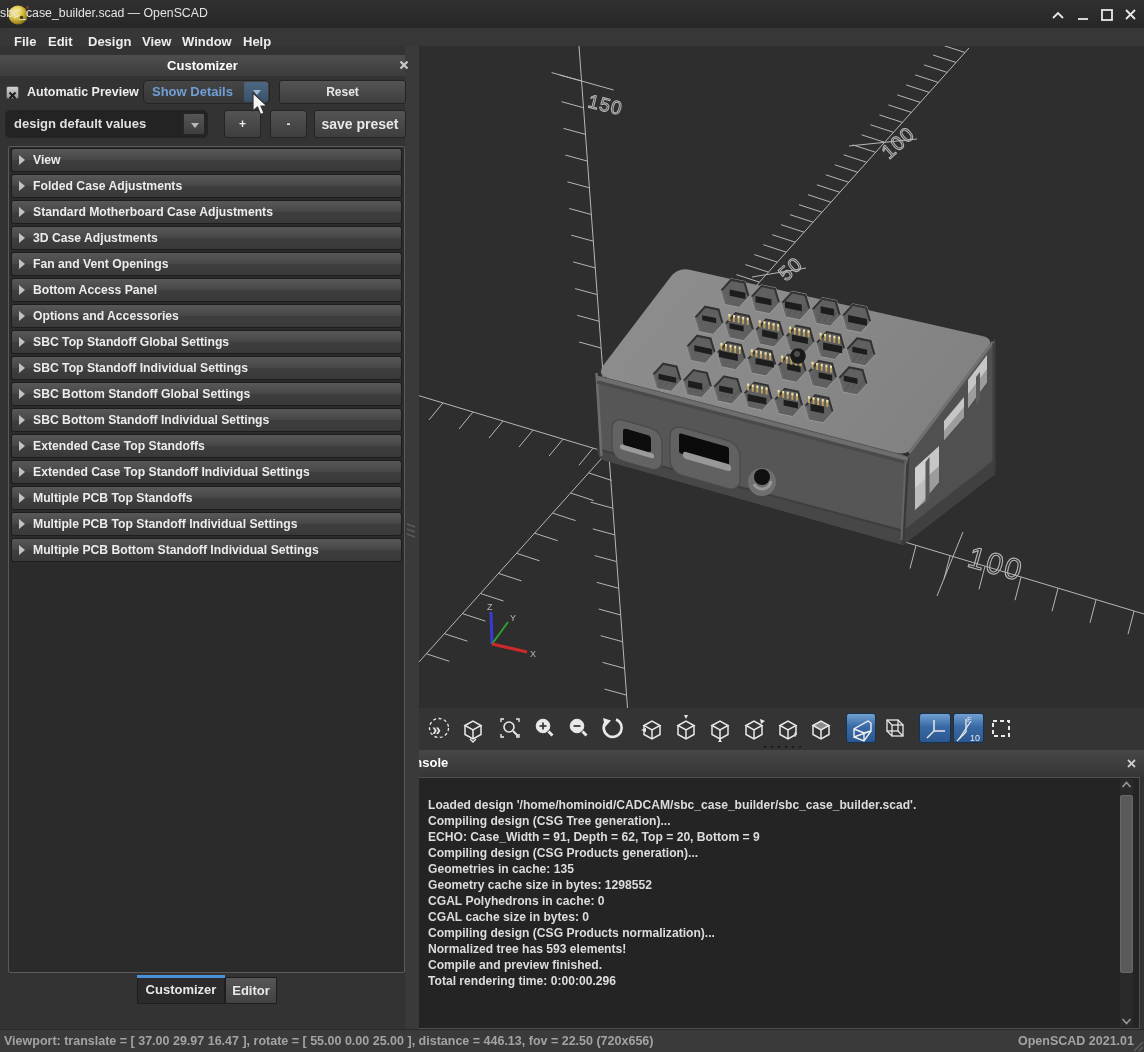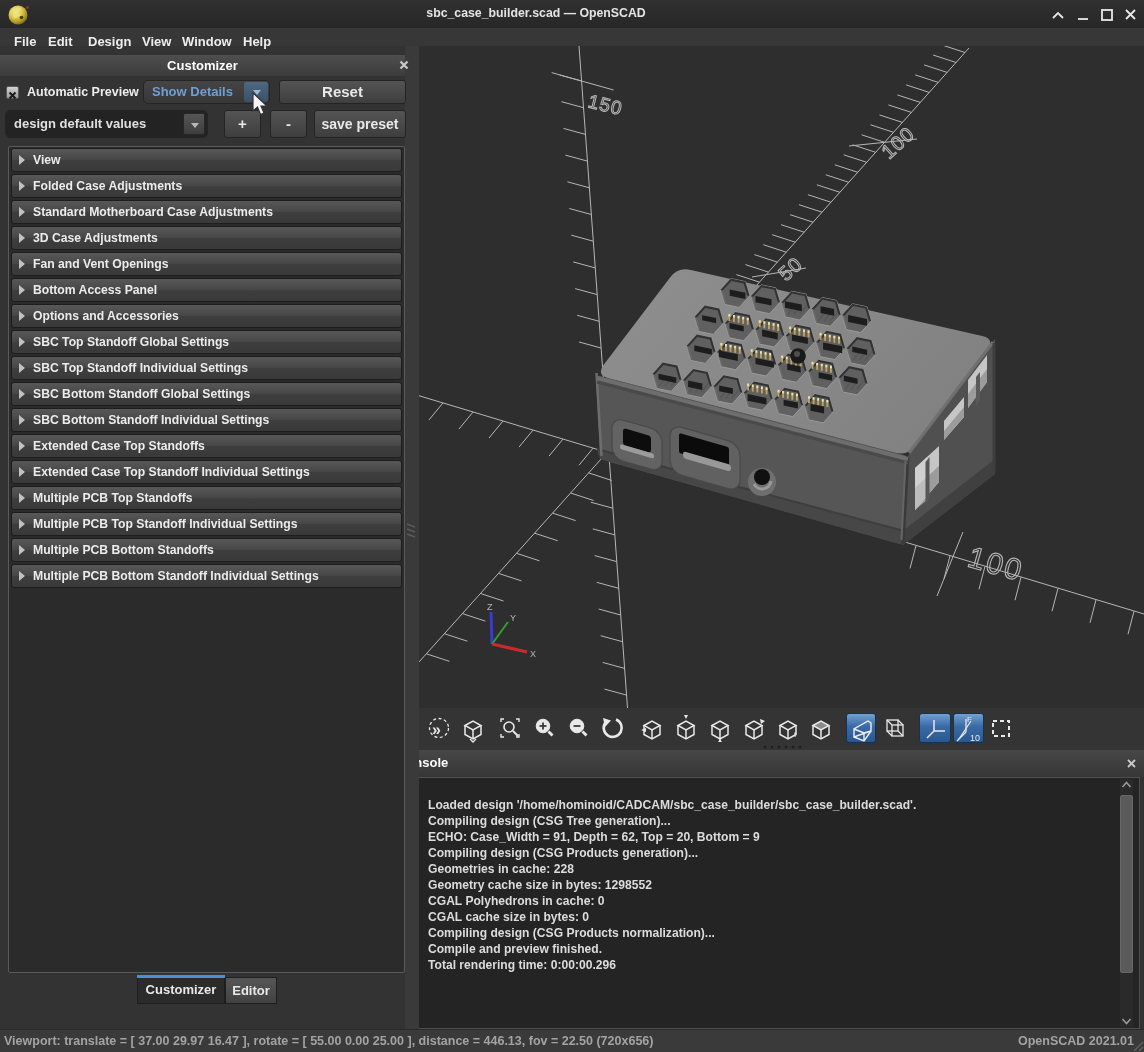--- a/index.html
+++ b/index.html
@@ -1,22 +1,22 @@
 <!DOCTYPE html>
 <html><head><meta charset="utf-8"><style>
 *{margin:0;padding:0;box-sizing:border-box}
 body{width:1144px;height:1052px;overflow:hidden;font-family:"Liberation Sans",sans-serif;background:#323232;position:relative}
 .titlebar{position:absolute;left:0;top:0;width:1144px;height:28px;background:linear-gradient(#303030,#272727);}
-.title{position:absolute;left:0;right:72px;top:6px;text-align:center;color:#e4e4e4;font-size:12.3px;font-weight:bold}
+.title{position:absolute;left:0;right:72px;top:6px;color:#e4e4e4;font-size:12.3px;font-weight:normal}
 .menubar{position:absolute;left:0;top:28px;width:1144px;height:18px;background:#373737}
 .menutext{position:absolute;left:0;top:28px;width:1144px;height:24px;color:#ededed;font-size:13px;font-weight:600;z-index:6}
 .menutext span{position:absolute;top:6px}
 .lp{position:absolute;left:0;top:46px;width:405px;height:983px;background:#333;z-index:3}
 .cuhead{position:absolute;left:0;top:9px;width:405px;height:21px;background:linear-gradient(#4e4e4e,#3c3c3c);color:#fff;font-size:13px;font-weight:bold;text-align:center;line-height:21px}
-.btn{position:absolute;background:linear-gradient(#545454,#3e3e3e);border:1px solid #242424;border-radius:3px;color:#e8e8e8;font-size:15px;font-weight:600;text-align:center}
+.btn{position:absolute;background:linear-gradient(#545454,#3e3e3e);border:1px solid #242424;border-radius:3px;color:#e8e8e8;font-size:12px;font-weight:600;text-align:center}
 .combo{position:absolute;background:linear-gradient(#454545,#373737);border:1px solid #252525;border-radius:5px}
 .chev{position:absolute;width:0;height:0;border-left:4px solid transparent;border-right:4px solid transparent;border-top:5px solid #b9b9b9}
 .sections{position:absolute;left:8px;top:100px;width:397px;height:827px;background:#2b2b2b;border:1px solid #5a5a5a;border-radius:2px;padding:1px}
 .sec{height:24px;margin:0 1px 2px 1px;background:linear-gradient(#585858,#474747 48%,#3e3e3e 52%,#393939);border:1px solid #1d1d1d;border-radius:3px;color:#ececec;font-size:12.2px;font-weight:bold;line-height:22px;padding-left:21px;position:relative}
 .tri{position:absolute;left:7px;top:6px;width:0;height:0;border-top:5px solid transparent;border-bottom:5px solid transparent;border-left:6px solid #c2c2c2}
 .tab{position:absolute;font-size:13px;font-weight:600;color:#e8e8e8;text-align:center}
 .bluebtn{position:absolute;background:linear-gradient(#72a0d2,#3a6aa6 45%,#2a5791);border:1px solid #17324f;border-radius:3px}
 .toolbar{position:absolute;left:415px;top:708px;width:729px;height:42px;background:#343434}
 .conhead{position:absolute;left:415px;top:750px;width:729px;height:27px;background:linear-gradient(#474747,#363636);color:#fff;font-weight:bold;font-size:13px;text-align:left;line-height:26px;text-indent:-18px}
 .conbody{position:absolute;left:417px;top:777px;width:723px;height:252px;background:#242424;border:1px solid #4f4f4f;color:#dcdcdc;font-size:12.1px;font-weight:bold;line-height:16px;padding:19px 0 10px 10px}
@@ -92,21 +92,20 @@
 <div class="sec"><span class="tri"></span>Bottom Access Panel</div>
 <div class="sec"><span class="tri"></span>Options and Accessories</div>
 <div class="sec"><span class="tri"></span>SBC Top Standoff Global Settings</div>
 <div class="sec"><span class="tri"></span>SBC Top Standoff Individual Settings</div>
 <div class="sec"><span class="tri"></span>SBC Bottom Standoff Global Settings</div>
 <div class="sec"><span class="tri"></span>SBC Bottom Standoff Individual Settings</div>
 <div class="sec"><span class="tri"></span>Extended Case Top Standoffs</div>
 <div class="sec"><span class="tri"></span>Extended Case Top Standoff Individual Settings</div>
 <div class="sec"><span class="tri"></span>Multiple PCB Top Standoffs</div>
 <div class="sec"><span class="tri"></span>Multiple PCB Top Standoff Individual Settings</div>
-<div class="sec"><span class="tri"></span>Multiple PCB Bottom Standoffs</div>
 <div class="sec"><span class="tri"></span>Multiple PCB Bottom Standoff Individual Settings</div>
     </div>
 
  <div style="position:absolute;left:137px;top:929px;width:88px;height:3px;background:#4a90d9"></div>
  <div class="tab" style="left:137px;top:932px;width:88px;height:26px;background:#2b2b2b;border:1px solid #1e1e1e;border-top:none;line-height:24px">Customizer</div>
  <div class="tab" style="left:225px;top:931px;width:52px;height:27px;background:linear-gradient(#565656,#424242);border:1px solid #1e1e1e;line-height:25px">Editor</div>
 
  <svg width="22" height="26" viewBox="0 0 22 26" style="position:absolute;left:251px;top:46px">
    <path d="M2,1 L2,19 L6.5,15 L9.5,22.5 L13,21 L10,14 L16,14 Z" fill="#f5f5f5" stroke="#333" stroke-width="1.2"></path>
  </svg>
@@ -589,25 +588,26 @@
     </g>
   </svg>
 <svg width="11" height="11" style="position:absolute;left:1126px;top:758px" viewBox="0 0 11 11">
     <path d="M2,2 L9,9 M9,2 L2,9" stroke="#ccc" stroke-width="1.8"></path>
   </svg>
 <div class="conbody">
     <div>Loaded design '/home/hominoid/CADCAM/sbc_case_builder/sbc_case_builder.scad'.</div>
 <div>Compiling design (CSG Tree generation)...</div>
 <div>ECHO: Case_Width = 91, Depth = 62, Top = 20, Bottom = 9</div>
 <div>Compiling design (CSG Products generation)...</div>
-<div>Geometries in cache: 228</div>
+<div>Geometries in cache: 135</div>
 <div>Geometry cache size in bytes: 1298552</div>
 <div>CGAL Polyhedrons in cache: 0</div>
 <div>CGAL cache size in bytes: 0</div>
 <div>Compiling design (CSG Products normalization)...</div>
+<div>Normalized tree has 593 elements!</div>
 <div>Compile and preview finished.</div>
 <div>Total rendering time: 0:00:00.296</div>
   </div>
 <div class="scroll">
   <svg width="13" height="8" viewBox="0 0 13 8" style="position:absolute;top:2px">
       <path d="M2.5,6 L6.5,1.5 L10.5,6" fill="none" stroke="#999" stroke-width="1.6"></path>
     </svg>
   <div class="thumb"></div>
   <svg width="13" height="8" viewBox="0 0 13 8" style="position:absolute;bottom:2px">
       <path d="M2.5,2 L6.5,6.5 L10.5,2" fill="none" stroke="#999" stroke-width="1.6"></path>

